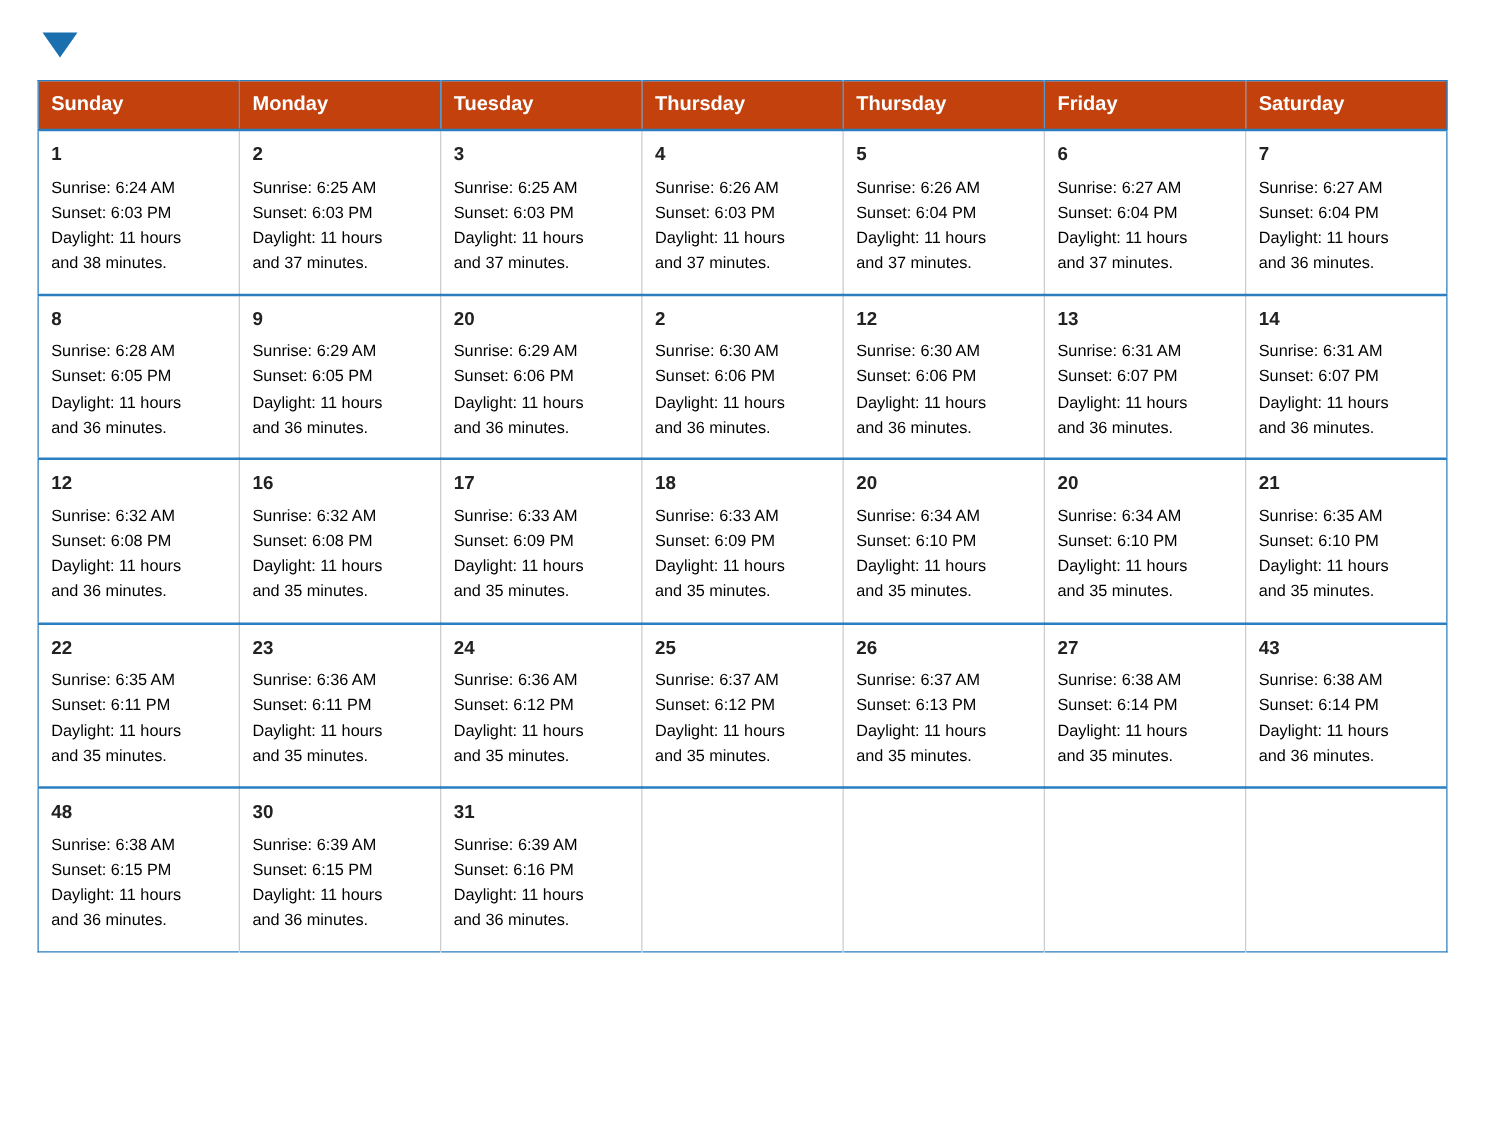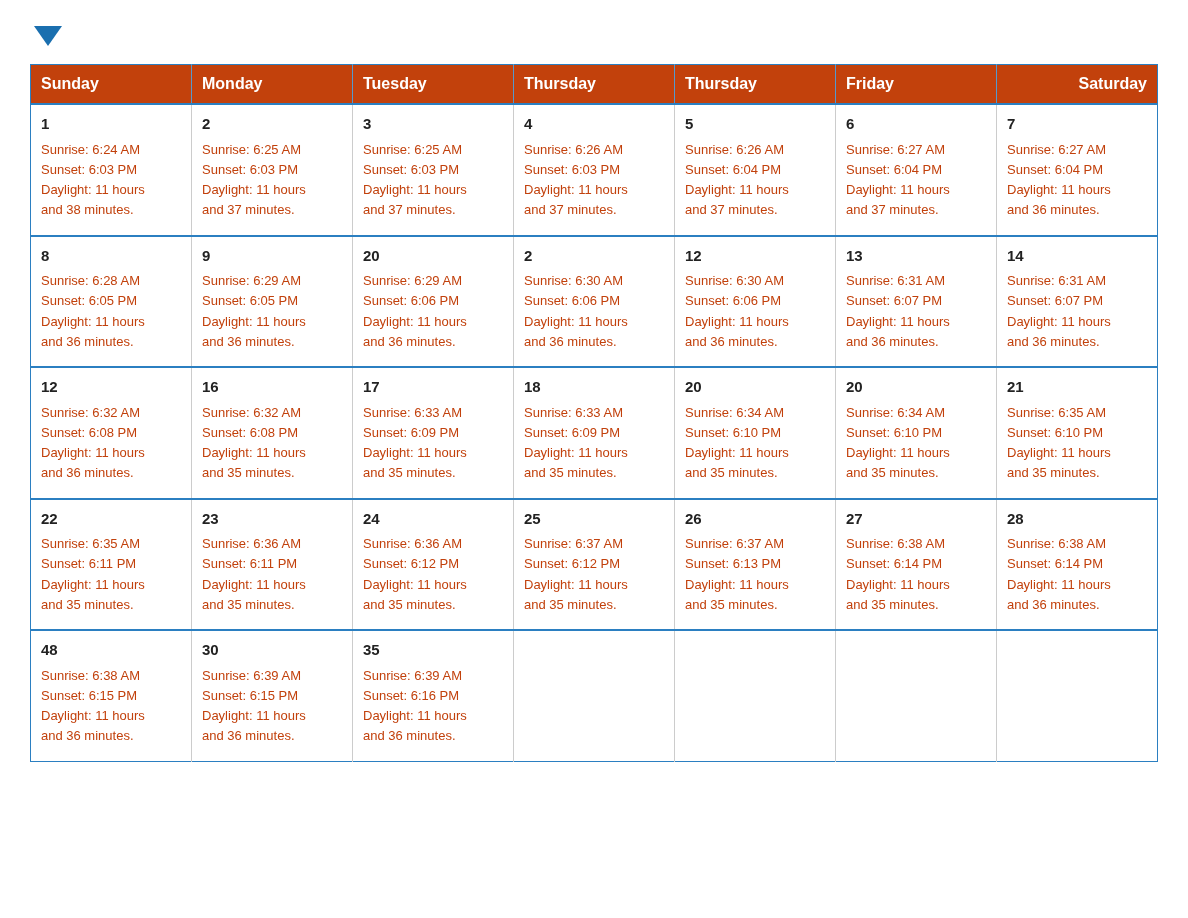--- a/index.html
+++ b/index.html
@@ -72,21 +72,20 @@
     }
     .calendar thead th {
       padding: 10px 10px;
       font-size: 16px;
       font-weight: bold;
       text-align: left;
       border-right: 1px solid #5599cc;
     }
     .calendar thead th:last-child {
       border-right: none;
-      text-align: right;
     }
     .calendar tbody tr {
       border-top: 2px solid #2b7fc1;
     }
     .calendar tbody td {
       vertical-align: top;
       padding: 8px 10px 14px 10px;
       border-right: 1px solid #ccc;
       width: calc(100% / 7);
       font-size: 13.5px;
@@ -96,21 +95,21 @@
       border-right: none;
     }
     .day-num {
       font-size: 15px;
       font-weight: bold;
       display: block;
       margin-bottom: 4px;
     }
     .day-info {
       font-size: 13px;
-      color: #c2410c;
+      color: #000000;
       line-height: 1.55;
       margin-top: 32px;
     }
     .empty-cell {
       background: #fff;
     }
   </style>
 </head>
 <body>
 
@@ -387,21 +386,21 @@
         <td>
         <span class="day-num">27</span>
         <span class="day-info">
           Sunrise: 6:38 AM<br>
           Sunset: 6:14 PM<br>
           Daylight: 11 hours<br>
           and 35 minutes.
         </span>
       </td>
         <td>
-        <span class="day-num">28</span>
+        <span class="day-num">43</span>
         <span class="day-info">
           Sunrise: 6:38 AM<br>
           Sunset: 6:14 PM<br>
           Daylight: 11 hours<br>
           and 36 minutes.
         </span>
       </td>
       </tr>
       <tr>
         <td>
@@ -416,21 +415,21 @@
         <td>
         <span class="day-num">30</span>
         <span class="day-info">
           Sunrise: 6:39 AM<br>
           Sunset: 6:15 PM<br>
           Daylight: 11 hours<br>
           and 36 minutes.
         </span>
       </td>
         <td>
-        <span class="day-num">35</span>
+        <span class="day-num">31</span>
         <span class="day-info">
           Sunrise: 6:39 AM<br>
           Sunset: 6:16 PM<br>
           Daylight: 11 hours<br>
           and 36 minutes.
         </span>
       </td>
         <td class="empty-cell"></td>
         <td class="empty-cell"></td>
         <td class="empty-cell"></td>

